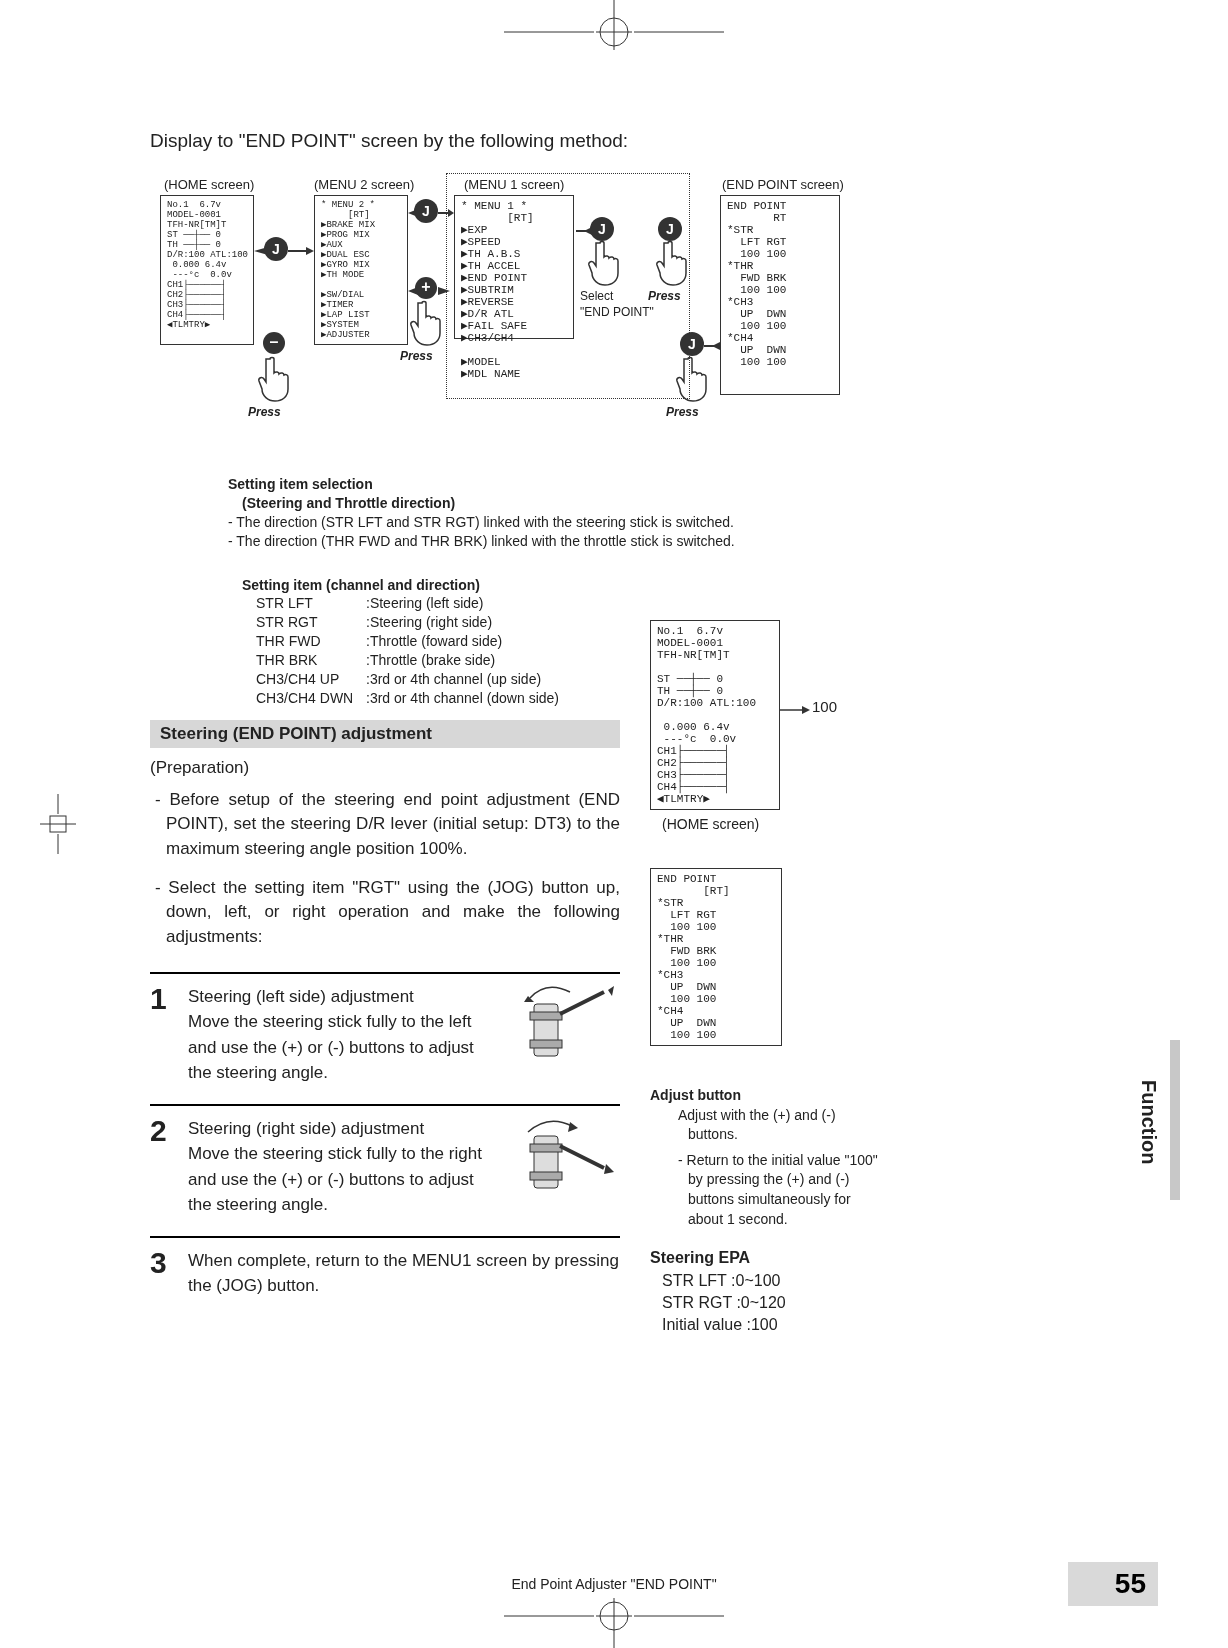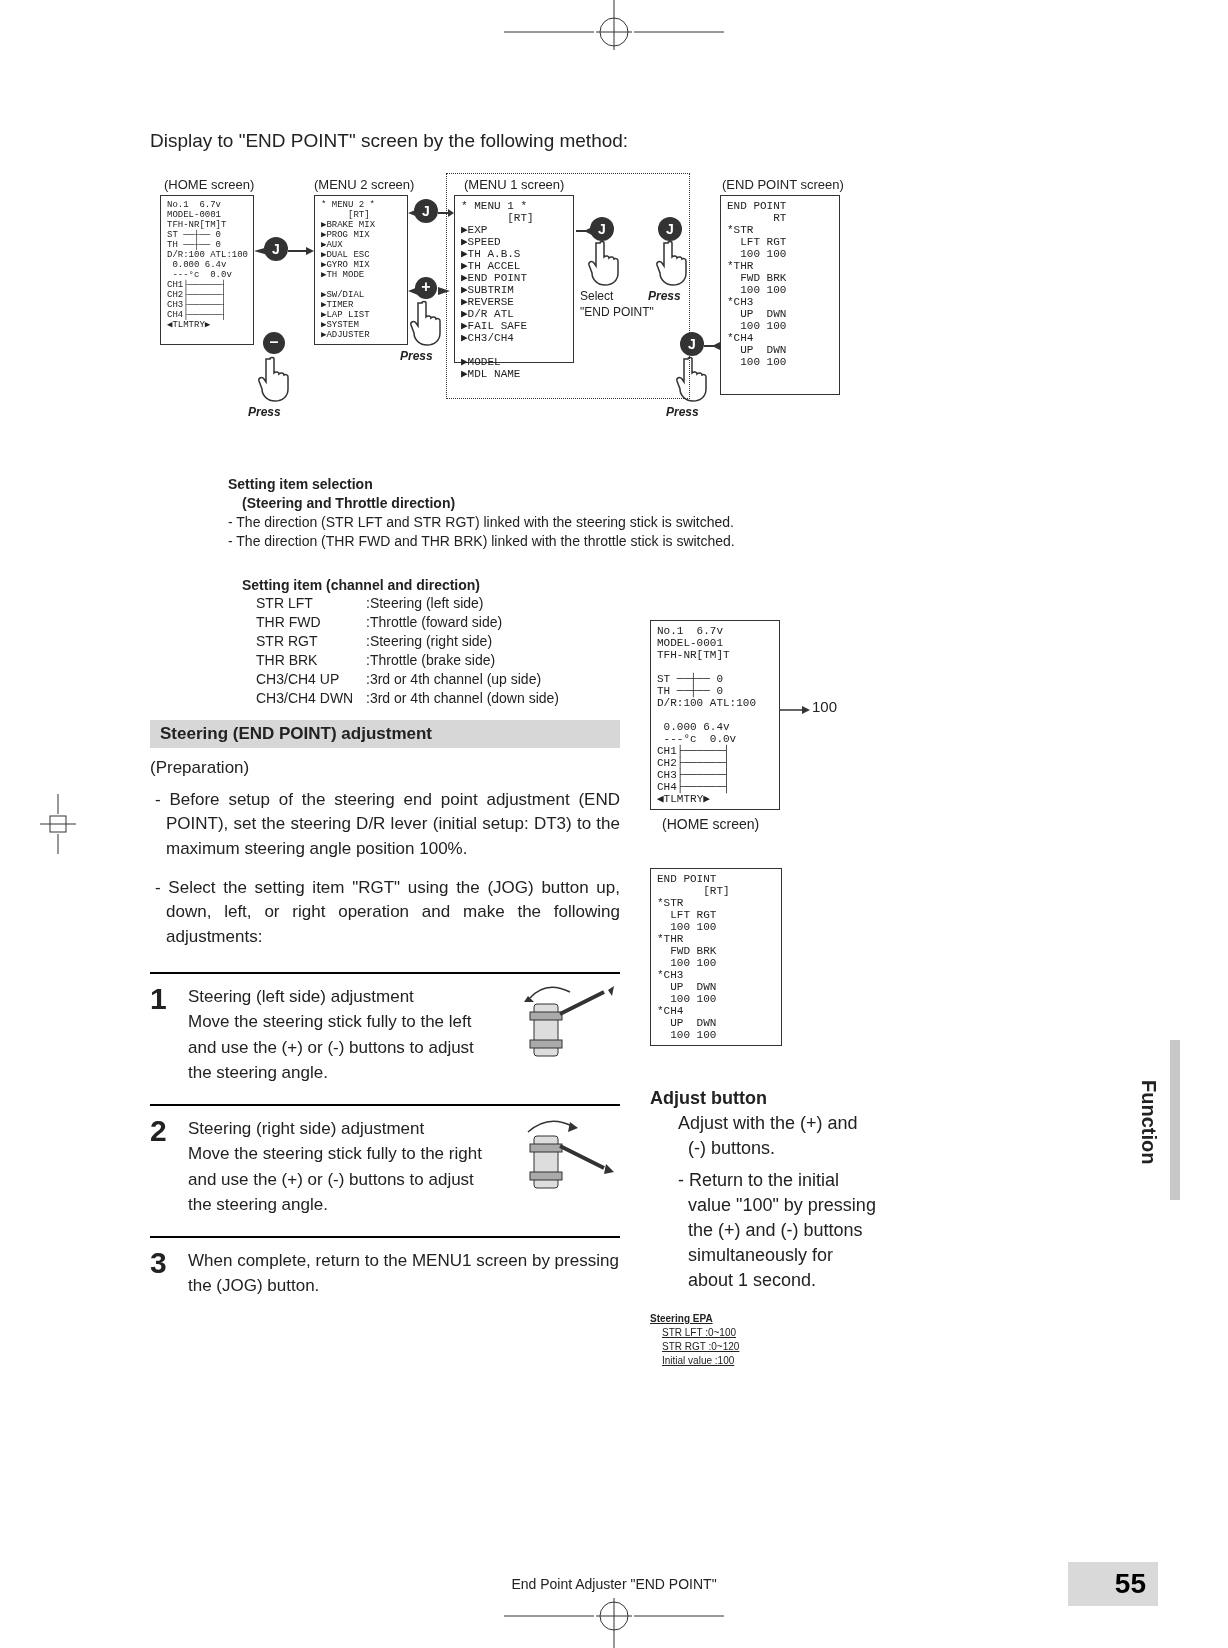--- a/index.html
+++ b/index.html
@@ -93,24 +93,24 @@
     border: 1.5px solid #333; width: 130px; padding: 4px 6px;
     font-family: "Courier New", monospace; font-size: 11px; line-height:12px;
     white-space: pre; margin-bottom: 6px; position:relative;
   }
   .home-caption{font-size:14px;margin-bottom:36px;margin-left:12px;}
   .ep-mini{
     border:1.5px solid #333;width:132px;padding:4px 6px;
     font-family:"Courier New",monospace;font-size:11px;line-height:12px;
     white-space:pre;margin-bottom:40px;
   }
-  .adjust-block{font-size:18px;line-height:1.4;width:230px;}
+  .adjust-block{font-size:14px;line-height:1.4;width:230px;}
   .adjust-block .h{font-weight:bold;}
   .adjust-block p{margin-bottom:6px;padding-left:12px;text-indent:-10px;margin-left:26px;}
-  .steering-epa{font-size:10px;line-height:1.4;margin-top:18px;text-decoration:underline;}
+  .steering-epa{font-size:16px;line-height:1.4;margin-top:18px;}
   .steering-epa .h{font-weight:bold;}
 
   .side-tab {
     position: absolute; right: 68px; top: 1080px;
     writing-mode: vertical-rl; font-size: 20px; font-weight: bold;
   }
   .side-band {
     position: absolute; right: 48px; top: 1040px; width: 10px; height: 160px;
     background: #c8c8c8;
   }
@@ -185,21 +185,21 @@
 ▶AUX
 ▶DUAL ESC
 ▶GYRO MIX
 ▶TH MODE
 
 ▶SW/DIAL
 ▶TIMER
 ▶LAP LIST
 ▶SYSTEM
 ▶ADJUSTER</div>
-    <div class="screen-box" style="left:304px;top:18px;width:120px;height:168px">* MENU 1 *
+    <div class="screen-box" style="left:304px;top:18px;width:120px;height:144px">* MENU 1 *
        [RT]
 ▶EXP
 ▶SPEED
 ▶TH A.B.S
 ▶TH ACCEL
 ▶END POINT
 ▶SUBTRIM
 ▶REVERSE
 ▶D/R ATL
 ▶FAIL SAFE
@@ -307,26 +307,26 @@
     <div class="small bold" style="margin-left:14px">(Steering and Throttle direction)</div>
     <div class="small">- The direction (STR LFT and STR RGT) linked with the steering stick is switched.</div>
     <div class="small">- The direction (THR FWD and THR BRK) linked with the throttle stick is switched.</div>
     <div class="small bold" style="margin-top:25px;margin-left:14px">Setting item (channel and direction)</div>
     <div class="item-table" style="margin-left:28px">
       <div>
           <span class="c1">STR LFT</span>
           <span>:Steering (left side)</span>
         </div>
       <div>
+          <span class="c1">STR RGT</span>
+          <span>:Steering (right side)</span>
+        </div>
+      <div>
           <span class="c1">THR FWD</span>
           <span>:Throttle (foward side)</span>
-        </div>
-      <div>
-          <span class="c1">STR RGT</span>
-          <span>:Steering (right side)</span>
         </div>
       <div>
           <span class="c1">THR BRK</span>
           <span>:Throttle (brake side)</span>
         </div>
       <div>
           <span class="c1">CH3/CH4 UP</span>
           <span>:3rd or 4th channel (up side)</span>
         </div>
       <div>

